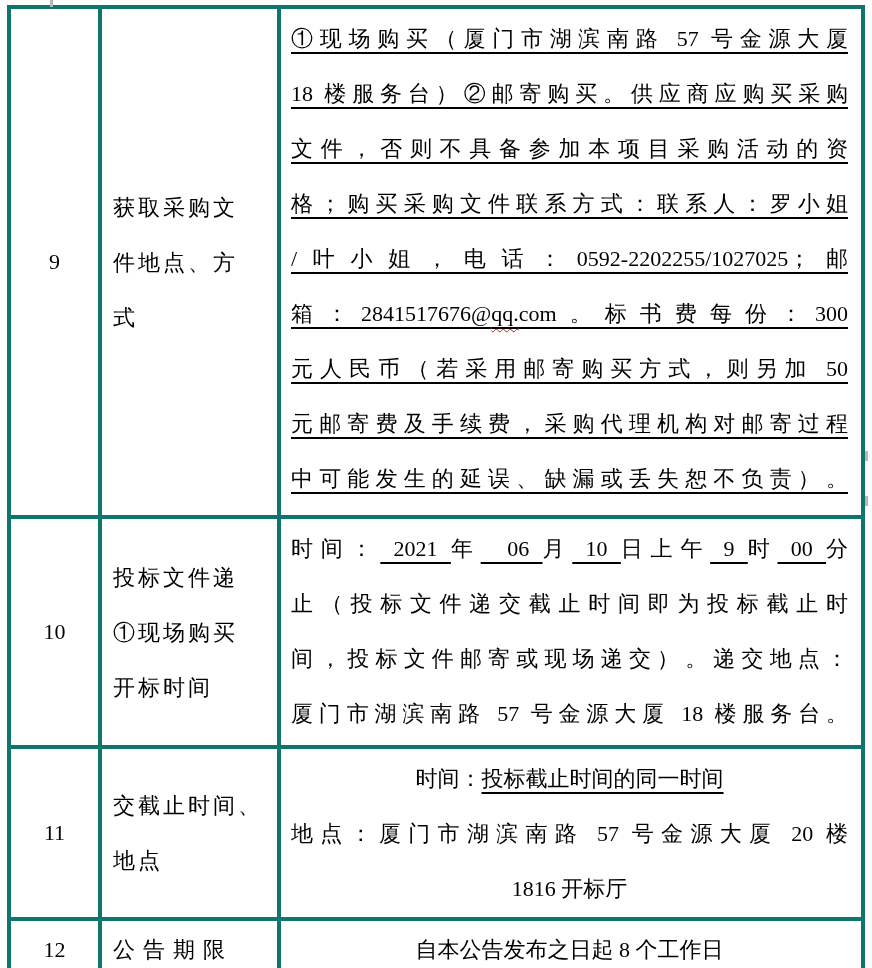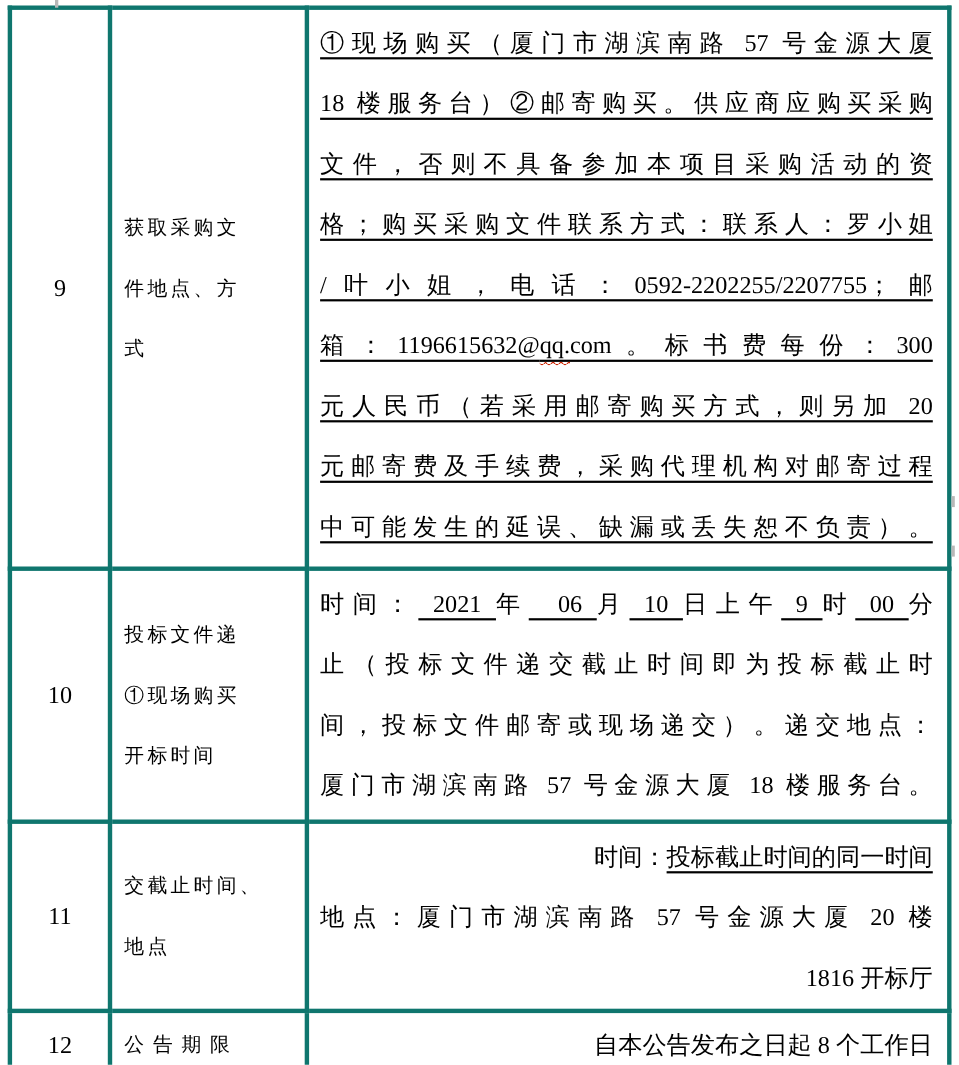--- a/index.html
+++ b/index.html
@@ -8,27 +8,27 @@
     background:#ffffff;color:#000;
     font-family:"Liberation Serif","DejaVu Serif",serif;
   }
   table.doc{
     position:absolute;left:7px;top:5px;width:854px;
     border-collapse:collapse;table-layout:fixed;
     border:3px solid #141414;
   }
   td{border:4px solid #0f766e;padding:0;vertical-align:middle}
   td.num{text-align:center;font-size:22px}
-  td.lbl{padding-left:11px;font-size:18px;letter-spacing:3px}
+  td.lbl{padding-left:11px;font-size:22px;letter-spacing:3px}
   td.lbl .lbl-line{height:55px;line-height:55px}
   td.lbl.wide{letter-spacing:8px}
   td.cnt{vertical-align:top;padding:2px 13px 0 10px;font-size:22px}
   td.cnt.mid{vertical-align:middle;padding-top:0}
   .tline{height:55px;line-height:55px;text-align:justify;text-align-last:justify}
-  .tline.noj{text-align:right;text-align-last:auto}
+  .tline.noj{text-align:center;text-align-last:auto}
   .u{text-decoration-line:underline;text-decoration-thickness:1.5px;text-underline-offset:6px}
   .squiggle{
     text-decoration-line:underline;text-decoration-style:wavy;
     text-decoration-color:#cc2200;text-decoration-thickness:1px;
     text-underline-offset:7px;
   }
   .artifact{position:absolute;background:#b8b8b8}
   #tick-top{left:50px;top:0;width:3px;height:7px}
   #tick-r1{left:865px;top:451px;width:3px;height:10px}
   #tick-r2{left:865px;top:496px;width:3px;height:10px}
@@ -49,23 +49,23 @@
     <td class="lbl">
       <div class="lbl-line">获取采购文</div>
       <div class="lbl-line">件地点、方</div>
       <div class="lbl-line">式</div>
     </td>
     <td class="cnt">
       <div class="tline u">①现场购买（厦门市湖滨南路 57 号金源大厦</div>
       <div class="tline u">18 楼服务台）②邮寄购买。供应商应购买采购</div>
       <div class="tline u">文件，否则不具备参加本项目采购活动的资</div>
       <div class="tline u">格；购买采购文件联系方式：联系人：罗小姐</div>
-      <div class="tline u">/叶小姐，电话：0592-2202255/2207755；邮</div>
-      <div class="tline u"><span>箱：1196615632@</span><span class="squiggle">qq.</span><span>com。标书费每份：300</span></div>
-      <div class="tline u">元人民币（若采用邮寄购买方式，则另加 20</div>
+      <div class="tline u">/叶小姐，电话：0592-2202255/1027025；邮</div>
+      <div class="tline u"><span>箱：2841517676@</span><span class="squiggle">qq.</span><span>com。标书费每份：300</span></div>
+      <div class="tline u">元人民币（若采用邮寄购买方式，则另加 50</div>
       <div class="tline u">元邮寄费及手续费，采购代理机构对邮寄过程</div>
       <div class="tline u">中可能发生的延误、缺漏或丢失恕不负责）。</div>
     </td>
   </tr>
 
   <tr>
     <td class="num" style="height:226px">10</td>
     <td class="lbl">
       <div class="lbl-line">投标文件递</div>
       <div class="lbl-line">①现场购买</div>

